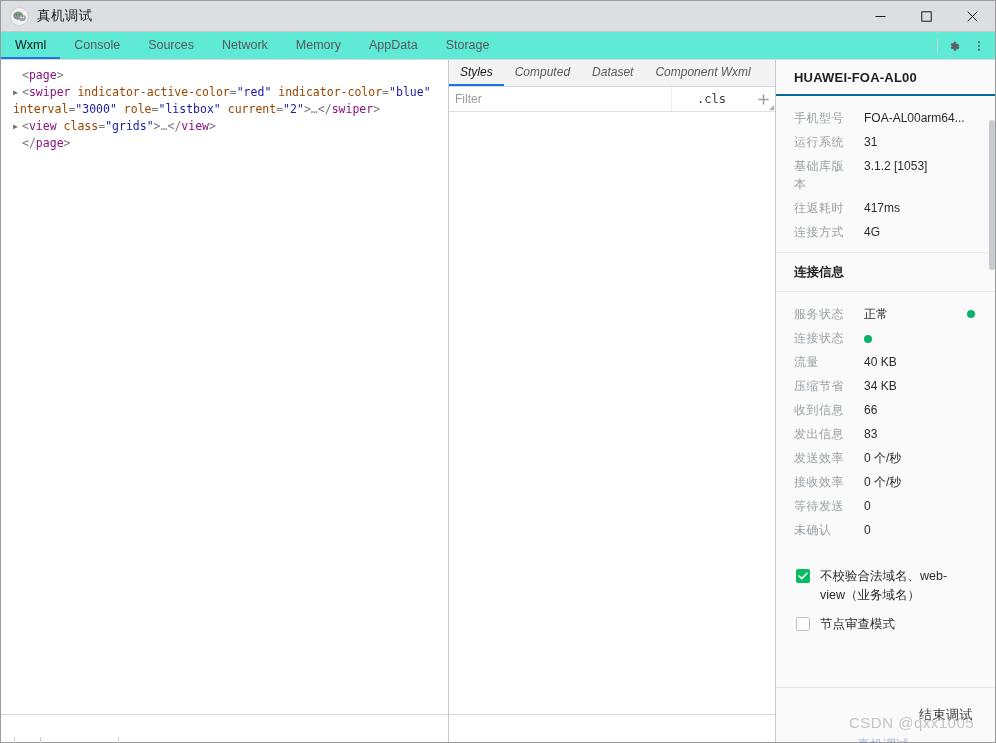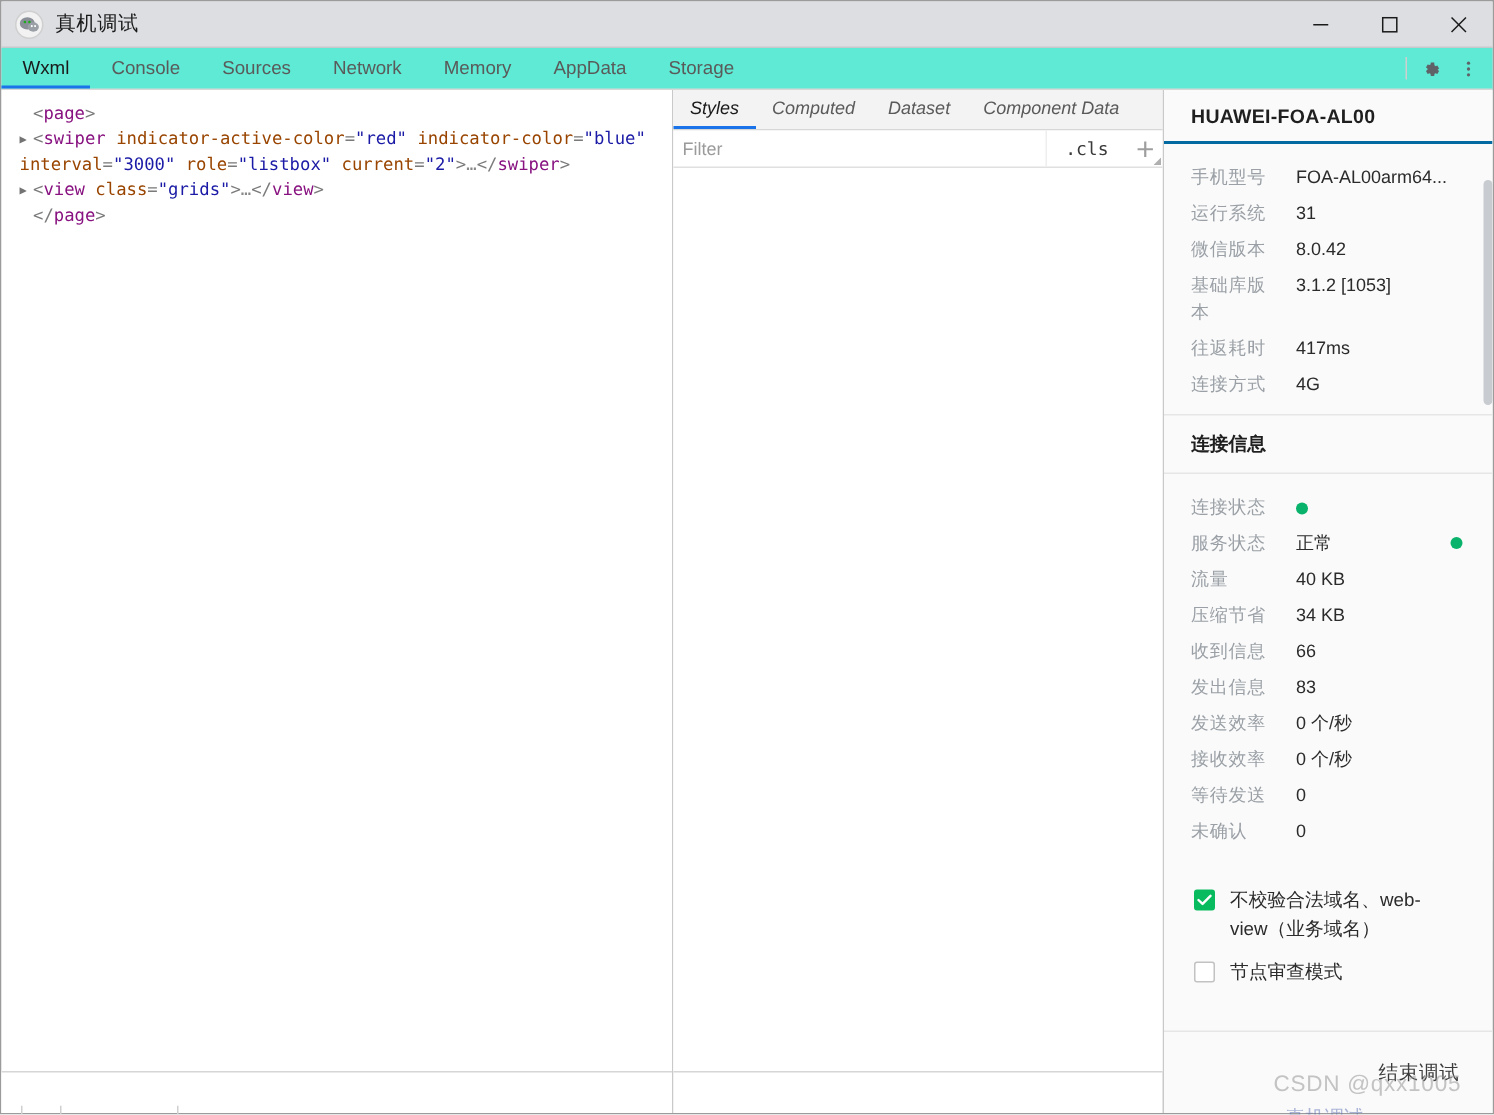--- a/index.html
+++ b/index.html
@@ -222,21 +222,21 @@
     background: transparent;
     padding: 0 6px;
     font-size: 12px;
     font-family: "Liberation Sans", sans-serif;
     color: #333;
   }
   .filter-input::placeholder { color: #9b9b9b; }
   .cls-btn {
     display: flex;
     align-items: center;
-    padding: 0 12px;
+    padding: 0 25px;
     font-family: "DejaVu Sans Mono", monospace;
     font-size: 12px;
     color: #3a3a3a;
     cursor: default;
     border-left: 1px solid #eee;
   }
   .plus-btn {
     width: 24px;
     display: flex;
     align-items: center;
@@ -538,21 +538,21 @@
         <div class="st-tab active">
             <span>Styles</span>
           </div>
         <div class="st-tab">
             <span>Computed</span>
           </div>
         <div class="st-tab">
             <span>Dataset</span>
           </div>
         <div class="st-tab">
-            <span>Component Data</span>
+            <span>Component Wxml</span>
           </div>
       </div>
       <div class="filter-row">
         <input class="filter-input" type="text" placeholder="Filter" style="">
         <div class="cls-btn">
           <span>.cls</span>
         </div>
         <div class="plus-btn">
           <svg width="13" height="13" viewBox="0 0 14 14">
             <line x1="7" y1="1.5" x2="7" y2="12.5" stroke="#9e9e9e" stroke-width="1.6"></line>
@@ -573,47 +573,43 @@
       <div class="info-block" id="device-info-rows">
           <div class="info-row">
             <div class="info-label">手机型号</div>
             <div class="info-value"><span>FOA-AL00arm64...</span></div>
           </div>
           <div class="info-row">
             <div class="info-label">运行系统</div>
             <div class="info-value"><span>31</span></div>
           </div>
           <div class="info-row">
-            <div class="info-label">微信版本</div>
-            <div class="info-value"><span>8.0.42</span></div>
-          </div>
-          <div class="info-row">
             <div class="info-label">基础库版本</div>
             <div class="info-value"><span>3.1.2 [1053]</span></div>
           </div>
           <div class="info-row">
             <div class="info-label">往返耗时</div>
             <div class="info-value"><span>417ms</span></div>
           </div>
           <div class="info-row">
             <div class="info-label">连接方式</div>
             <div class="info-value"><span>4G</span></div>
           </div>
         </div>
 
       <div class="section-head">连接信息</div>
       <div class="info-block" id="connection-rows">
-          <div class="info-row">
-            <div class="info-label">连接状态</div>
-            <div class="info-value"><span class="dot"></span></div>
-          </div>
           <div class="info-row">
             <div class="info-label">服务状态</div>
             <div class="info-value"><span>正常</span></div>
             <span class="dot dot-right"></span>
+          </div>
+          <div class="info-row">
+            <div class="info-label">连接状态</div>
+            <div class="info-value"><span class="dot"></span></div>
           </div>
           <div class="info-row">
             <div class="info-label">流量</div>
             <div class="info-value"><span>40 KB</span></div>
           </div>
           <div class="info-row">
             <div class="info-label">压缩节省</div>
             <div class="info-value"><span>34 KB</span></div>
           </div>
           <div class="info-row">

